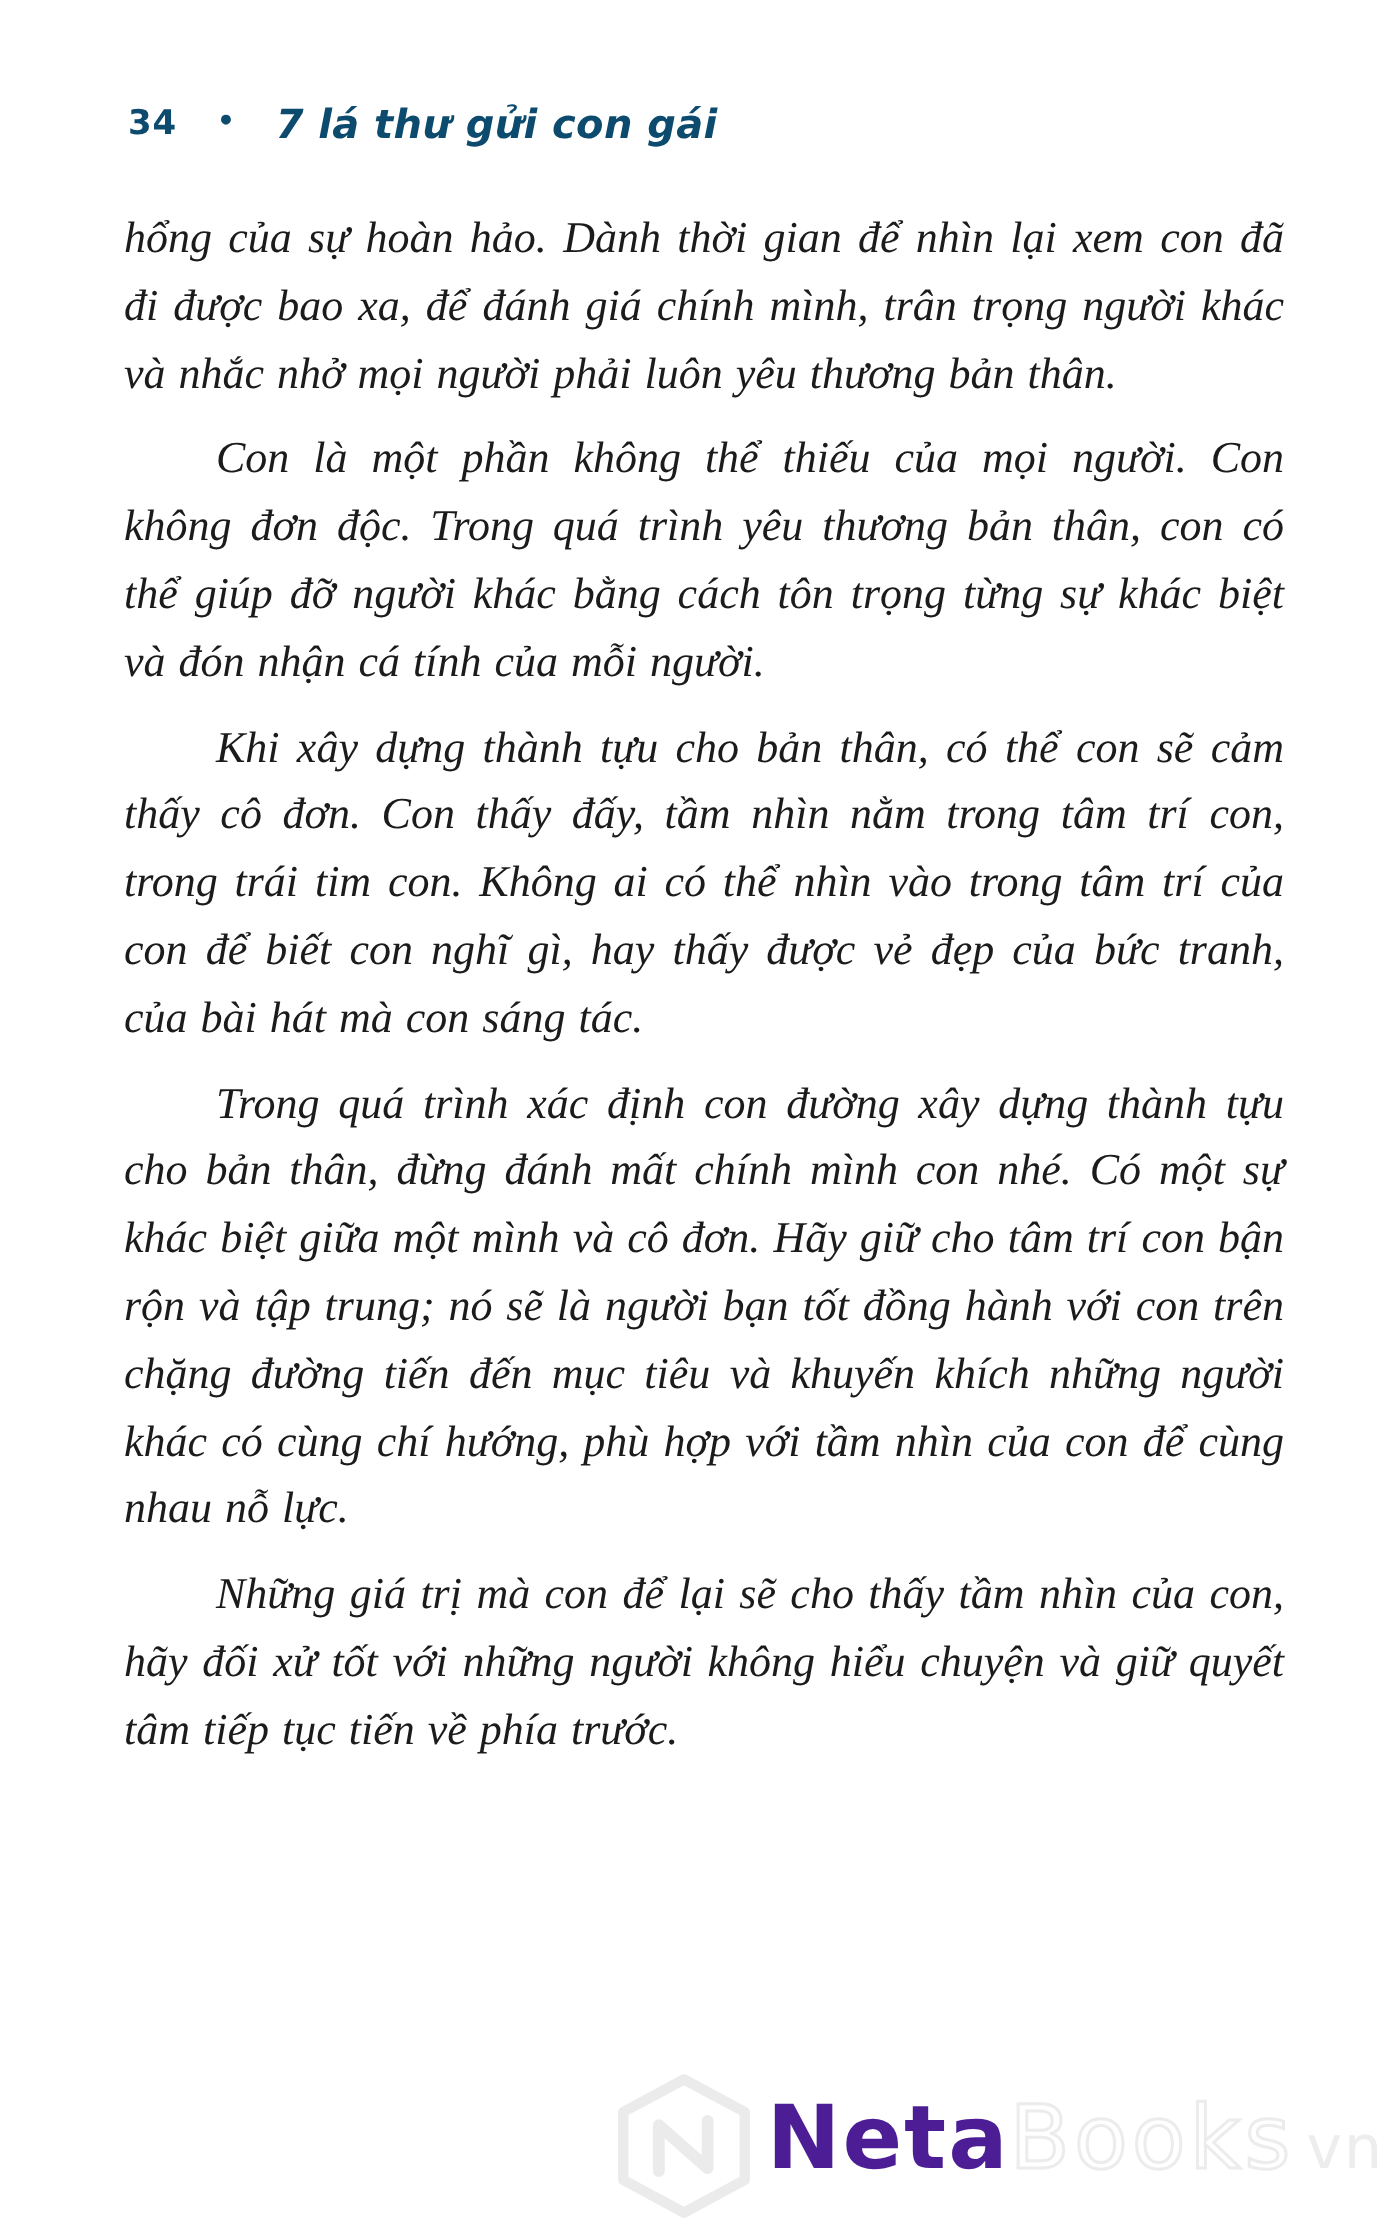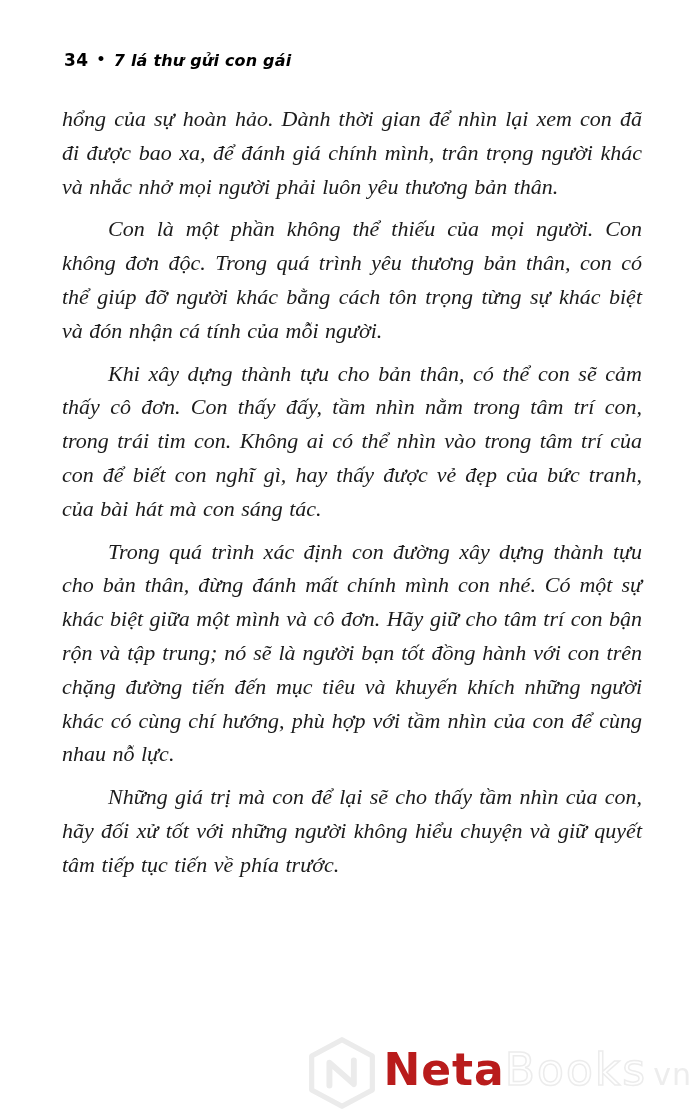--- a/index.html
+++ b/index.html
@@ -10,28 +10,28 @@
     background:#ffffff;
     overflow:hidden;
     font-family:"Liberation Serif", serif;
   }
   .running-header {
     position:absolute;
     top:50px; left:64px;
     font-family:"DejaVu Sans", sans-serif;
     font-weight:700;
     font-size:17px;
-    color:#000000;
+    color:#0c4a6e;
     letter-spacing:0.4px;
-    display:flex; align-items:center; gap:8px;
+    display:flex; align-items:center; gap:20px;
     white-space:nowrap;
   }
   .running-header .title-part {
     font-style:italic;
-    font-size:16px;
+    font-size:20px;
     letter-spacing:0.2px;
   }
   .header-bullet { font-size:14px; position:relative; top:-1px; }
   .page-body {
     position:absolute;
     top:102px; left:62px;
     width:580px;
     font-style:italic;
     font-size:22px;
     line-height:33.8px;
@@ -51,21 +51,21 @@
     pointer-events:none;
   }
   .wm-logo { width:74px; height:74px; }
   .wm-text {
     font-family:"DejaVu Sans", sans-serif;
     font-size:44px;
     line-height:74px;
     white-space:nowrap;
     letter-spacing:1px;
   }
-  .wm-neta  { font-weight:700; color:#b91c1c; }
+  .wm-neta  { font-weight:700; color:#4c1d95; }
   .wm-books {
     font-weight:400;
     color:#ffffff;
     -webkit-text-stroke:1.5px #ececec;
     letter-spacing:2px;
   }
   .wm-vn {
     font-weight:400;
     font-size:30px;
     color:#ededed;

